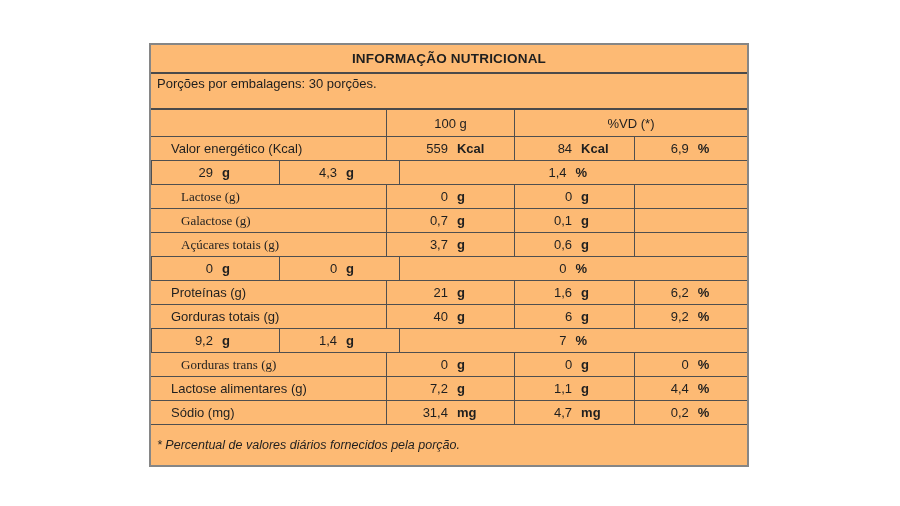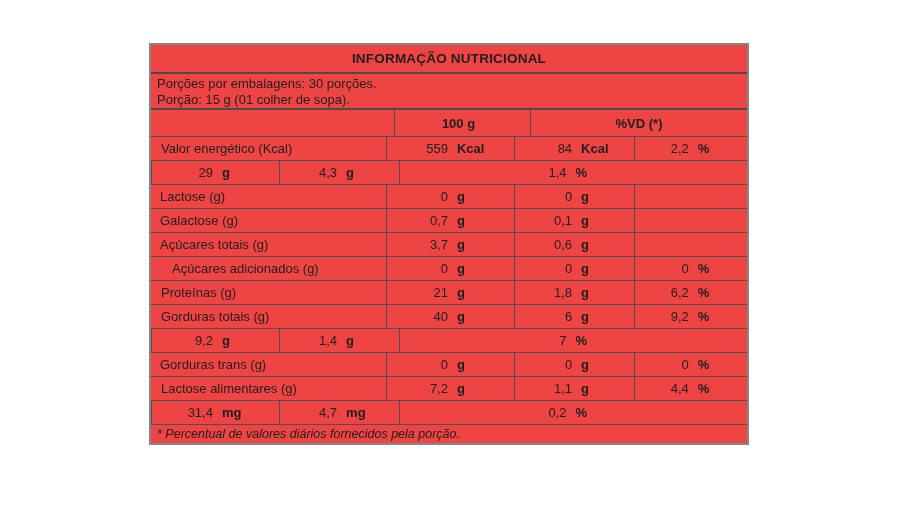--- a/index.html
+++ b/index.html
@@ -8,93 +8,92 @@
     background: #ffffff;
     font-family: "Liberation Sans", "DejaVu Sans", sans-serif;
     color: #1f1f1f;
     overflow: hidden;
   }
   .sheet {
     position: absolute;
     left: 149px; top: 43px;
     width: 600px;
     border: 2px solid #868686;
-    background: #ef4444;
+    background: #fdba74;
   }
   
   .t-title {
     height: 29px;
     display: flex; align-items: center; justify-content: center;
     font-weight: bold; font-size: 13.5px;
     letter-spacing: 0.2px;
     border-bottom: 2px solid #4a4a4a;
   }
   
   .t-portions {
     height: 36px;
     padding: 2px 6px 0 6px;
     font-size: 13px; line-height: 16px;
     border-bottom: 2px solid #4a4a4a;
   }
   
-  .t-header { display: flex; height: 26px; font-weight: bold; gap: 8px; }
+  .t-header { display: flex; height: 26px; font-weight: normal; }
   .t-row    { display: flex; height: 24px; border-top: 1px solid #4f4f4f; }
   .t-header .cell, .t-row .cell { display: flex; align-items: center; font-size: 13px; }
-  .cell.label { width: 235px; padding-left: 10px; }
-  .cell.label.ind1 { padding-left: 9px; }
+  .cell.label { width: 235px; padding-left: 20px; }
+  .cell.label.ind1 { padding-left: 30px; font-family: Liberation Serif, serif; }
   .cell.label.ind2 { padding-left: 21px; }
   .cell.c100 { width: 128px; }
   .cell.c15  { width: 120px; }
   .cell.vd   { flex: 1; }
   .cell.c100, .cell.c15, .cell.vd { border-left: 1px solid #4f4f4f; }
   .t-header .cell { justify-content: center; }
   .t-row .valcell .num  { width: 48%; text-align: right; white-space: pre; }
   .t-row .valcell .unit { margin-left: 9px; text-align: left; font-weight: bold; }
   
   #rows .t-row:first-child { border-top: 1px solid #4f4f4f; }
   
   .t-foot {
-    height: 19px;
+    height: 41px;
     display: flex; align-items: center;
     padding-left: 6px;
     font-size: 12.5px; font-style: italic;
     border-top: 1px solid #4f4f4f;
   }
 </style>
 </head>
 <body>
 
 <div class="sheet">
 
   <div class="t-title">INFORMAÇÃO NUTRICIONAL</div>
 
   <div class="t-portions">
     <div>Porções por embalagens: 30 porções.</div>
-    <div>Porção: 15 g (01 colher de sopa).</div>
   </div>
 
   <div class="t-header">
     <div class="cell label"></div>
     <div class="cell c100">100 g</div>
     <div class="cell vd">%VD (*)</div>
   </div>
 
   <div id="rows">
   <div class="t-row">
     <div class="cell label ind0">Valor energético (Kcal)</div>
     <div class="cell c100 valcell">
       <span class="num">559</span>
       <span class="unit">Kcal</span>
     </div>
     <div class="cell c15 valcell">
       <span class="num">84</span>
       <span class="unit">Kcal</span>
     </div>
     <div class="cell vd valcell">
-      <span class="num">2,2</span>
+      <span class="num">6,9</span>
       <span class="unit">%</span>
     </div>
   </div>
 
   <div class="t-row">
     <div class="cell c100 valcell">
       <span class="num">29</span>
       <span class="unit">g</span>
     </div>
     <div class="cell c15 valcell">
@@ -149,21 +148,20 @@
       <span class="num">0,6</span>
       <span class="unit">g</span>
     </div>
     <div class="cell vd valcell">
       <span class="num"></span>
       <span class="unit"></span>
     </div>
   </div>
 
   <div class="t-row">
-    <div class="cell label ind2">Açúcares adicionados (g)</div>
     <div class="cell c100 valcell">
       <span class="num">0</span>
       <span class="unit">g</span>
     </div>
     <div class="cell c15 valcell">
       <span class="num">0</span>
       <span class="unit">g</span>
     </div>
     <div class="cell vd valcell">
       <span class="num">0</span>
@@ -171,21 +169,21 @@
     </div>
   </div>
 
   <div class="t-row">
     <div class="cell label ind0">Proteínas (g)</div>
     <div class="cell c100 valcell">
       <span class="num">21</span>
       <span class="unit">g</span>
     </div>
     <div class="cell c15 valcell">
-      <span class="num">1,8</span>
+      <span class="num">1,6</span>
       <span class="unit">g</span>
     </div>
     <div class="cell vd valcell">
       <span class="num">6,2</span>
       <span class="unit">%</span>
     </div>
   </div>
 
   <div class="t-row">
     <div class="cell label ind0">Gorduras totais (g)</div>
@@ -244,20 +242,21 @@
       <span class="num">1,1</span>
       <span class="unit">g</span>
     </div>
     <div class="cell vd valcell">
       <span class="num">4,4</span>
       <span class="unit">%</span>
     </div>
   </div>
 
   <div class="t-row">
+    <div class="cell label ind0">Sódio (mg)</div>
     <div class="cell c100 valcell">
       <span class="num">31,4</span>
       <span class="unit">mg</span>
     </div>
     <div class="cell c15 valcell">
       <span class="num">4,7</span>
       <span class="unit">mg</span>
     </div>
     <div class="cell vd valcell">
       <span class="num">0,2</span>

